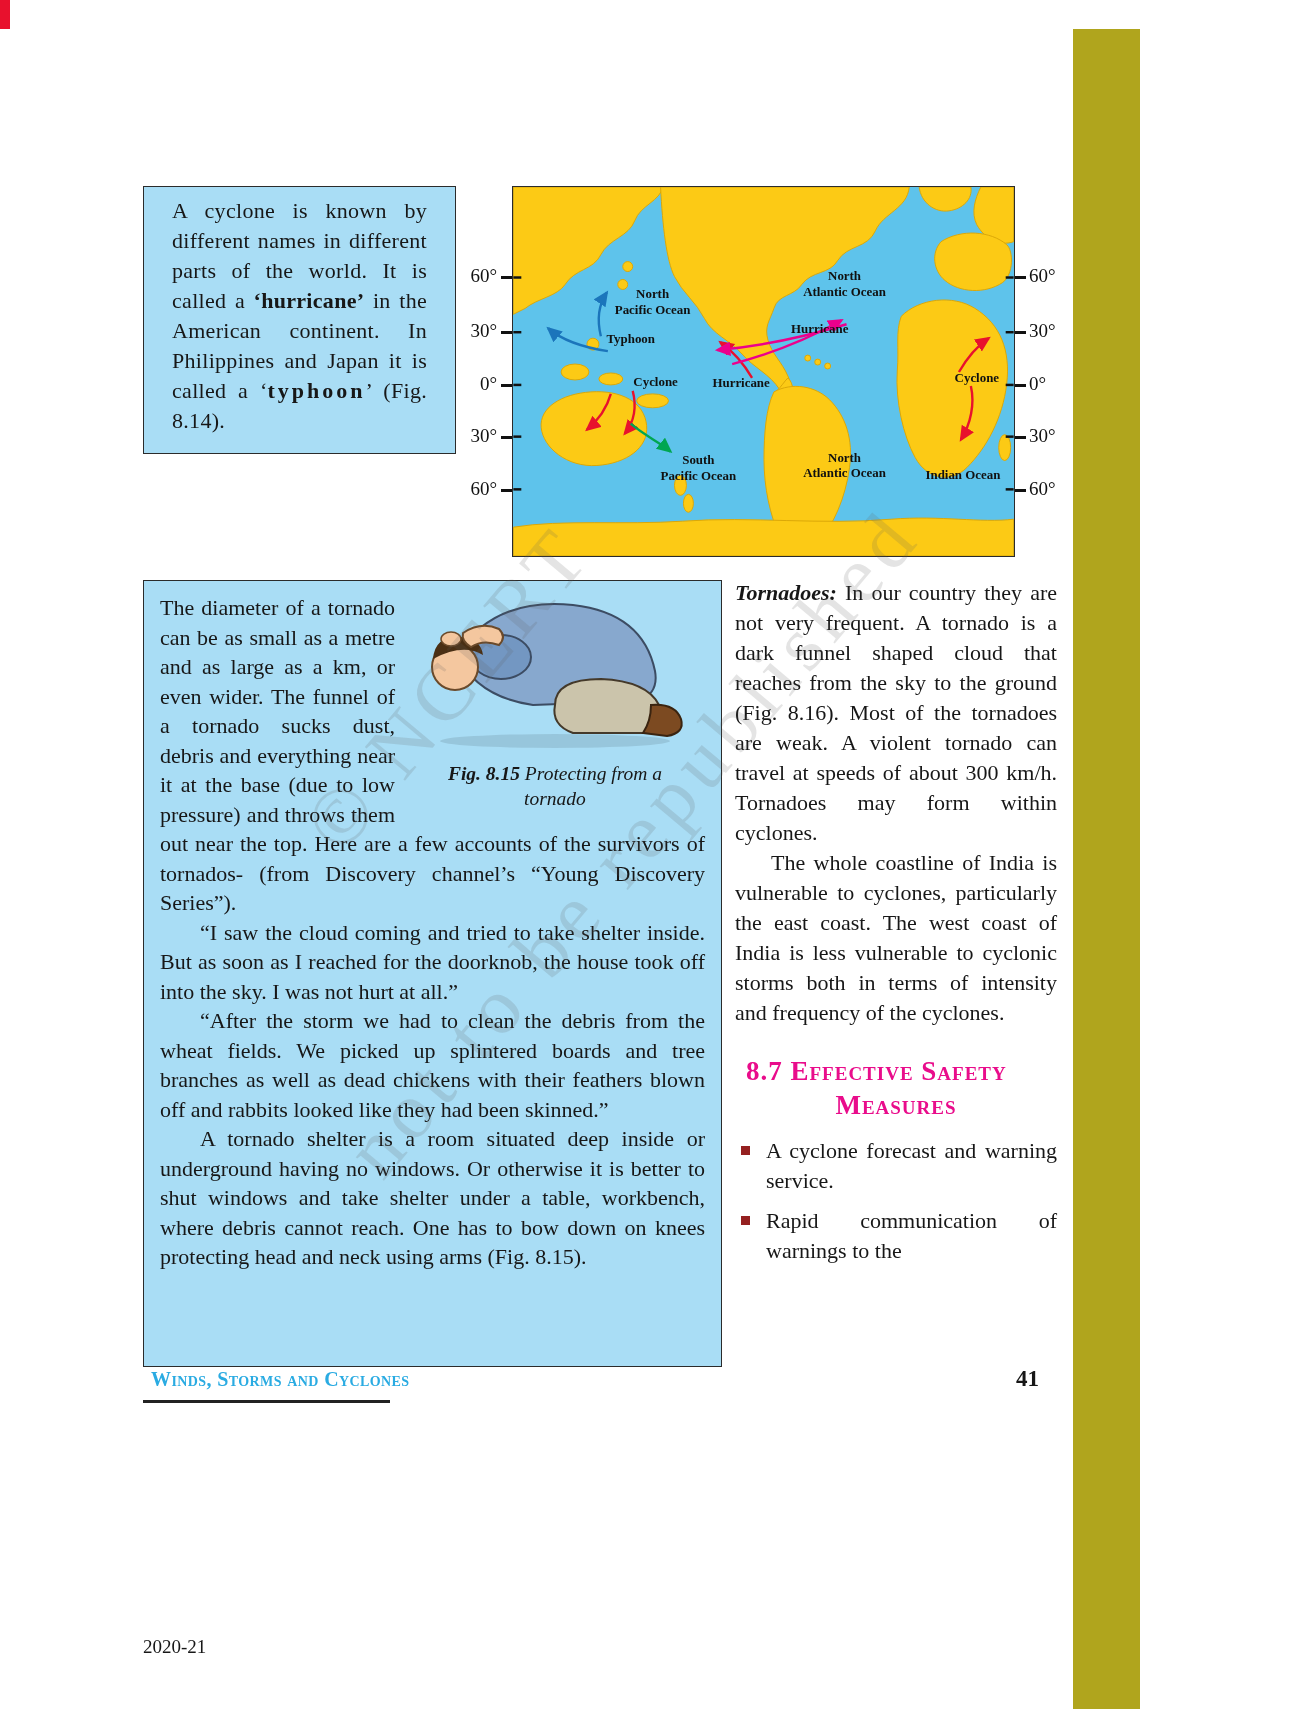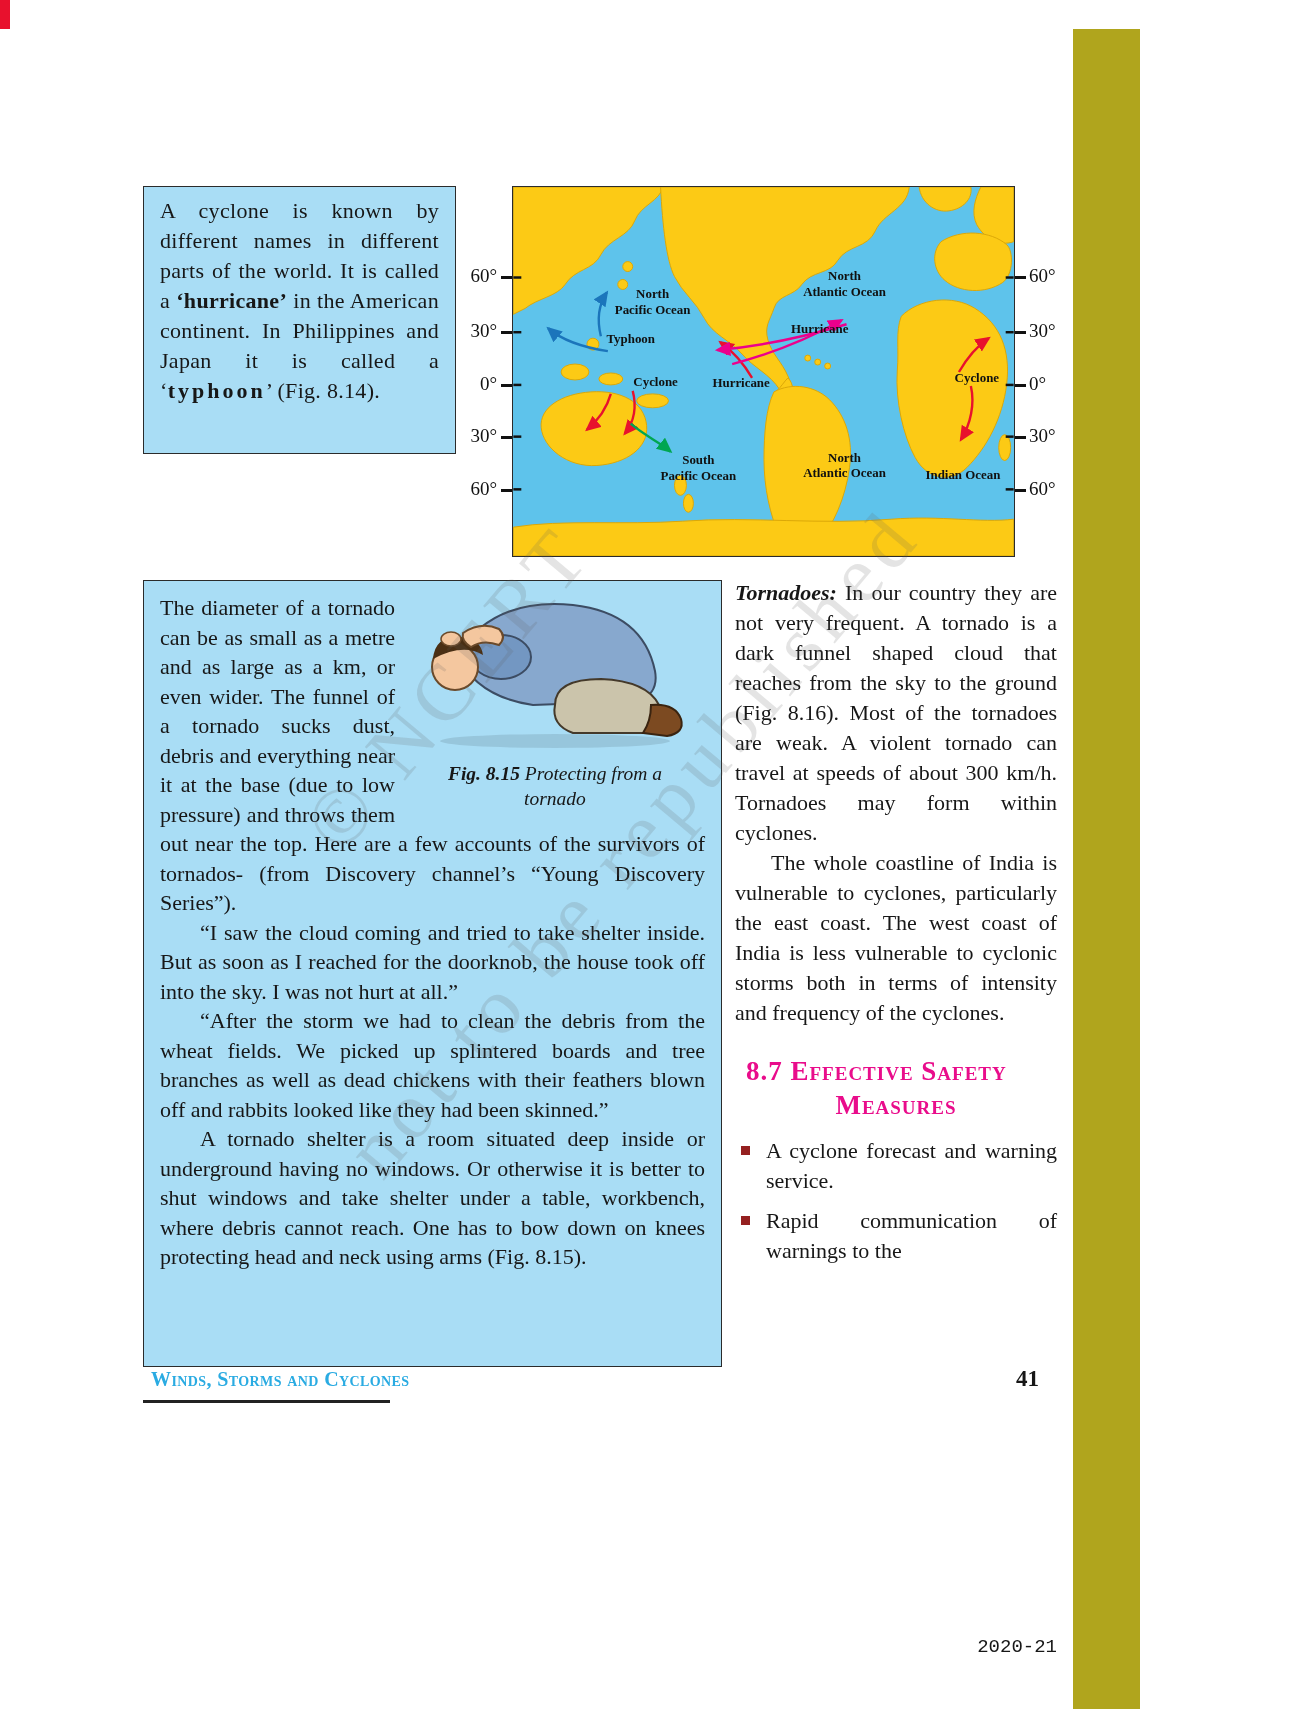--- a/index.html
+++ b/index.html
@@ -4,21 +4,21 @@
 <style>
   * { margin:0; padding:0; box-sizing:border-box; }
   html,body { background:#ffffff; }
   .page { position:relative; width:1312px; height:1709px; background:#fff;
           font-family:"Liberation Serif","DejaVu Serif",serif; color:#171717; overflow:hidden; }
 
   .red-bar { position:absolute; left:0; top:0; width:10px; height:29px; background:#e8112d; }
   .olive-bar { position:absolute; left:1073px; top:29px; width:67px; height:1680px; background:#b0a51d; }
 
   .intro-box { position:absolute; left:143px; top:186px; width:313px; height:268px;
-               background:#a9ddf5; border:1.5px solid #2b2b2b; padding:9px 16px; overflow:hidden; }
+               background:#a9ddf5; border:1.5px solid #2b2b2b; padding:9px 28px; overflow:hidden; }
   .intro-box p { font-size:22px; line-height:30px; text-align:justify; letter-spacing:0.3px; }
   .sp { letter-spacing:3px; }
 
   .fig-caption-14 { position:absolute; left:138px; top:459px; width:322px; text-align:center;
                     font-size:19.5px; line-height:25px; }
   .cap-label { font-weight:bold; font-style:italic; }
   .cap-text { font-style:italic; }
 
   .map-frame { position:absolute; left:512px; top:186px; width:503px; height:371px;
                border:1.5px solid #2b2b2b; background:#5ec3eb; }
@@ -44,21 +44,21 @@
                  font-size:27px; line-height:34px; letter-spacing:1px; }
   .sec-heading .l2 { display:block; text-align:center; }
   .bullet { display:flex; margin-bottom:10px; }
   .bullet .sq { flex:none; width:9px; height:9px; background:#952020; margin:10px 16px 0 6px; }
   .bullet .txt { font-size:22px; line-height:30px; text-align:justify; flex:1; }
 
   .footer-title { position:absolute; left:151px; top:1368px; font-variant:small-caps; font-weight:bold;
                   color:#2aabe2; font-size:20px; letter-spacing:0.4px; }
   .footer-rule { position:absolute; left:143px; top:1400px; width:247px; height:3px; background:#222; }
   .page-number { position:absolute; left:1016px; top:1366px; font-weight:bold; font-size:23px; }
-  .year { position:absolute; left:143px; top:1636px; width:914px; text-align:right; font-size:19px;font-family:Liberation Mono, monospace; }
+  .year { position:absolute; left:143px; top:1636px; width:914px; text-align:left; font-size:19px; }
 
   .watermark { position:absolute; left:120px; top:600px; width:840px; transform:rotate(-50deg);
                transform-origin:center; text-align:center; color:rgba(95,95,95,0.17);
                font-size:80px; letter-spacing:8px; pointer-events:none; z-index:5; white-space:nowrap; }
   .watermark .w1 { margin-bottom:150px; }
 </style>
 </head>
 <body>
 
 <div class="page">

